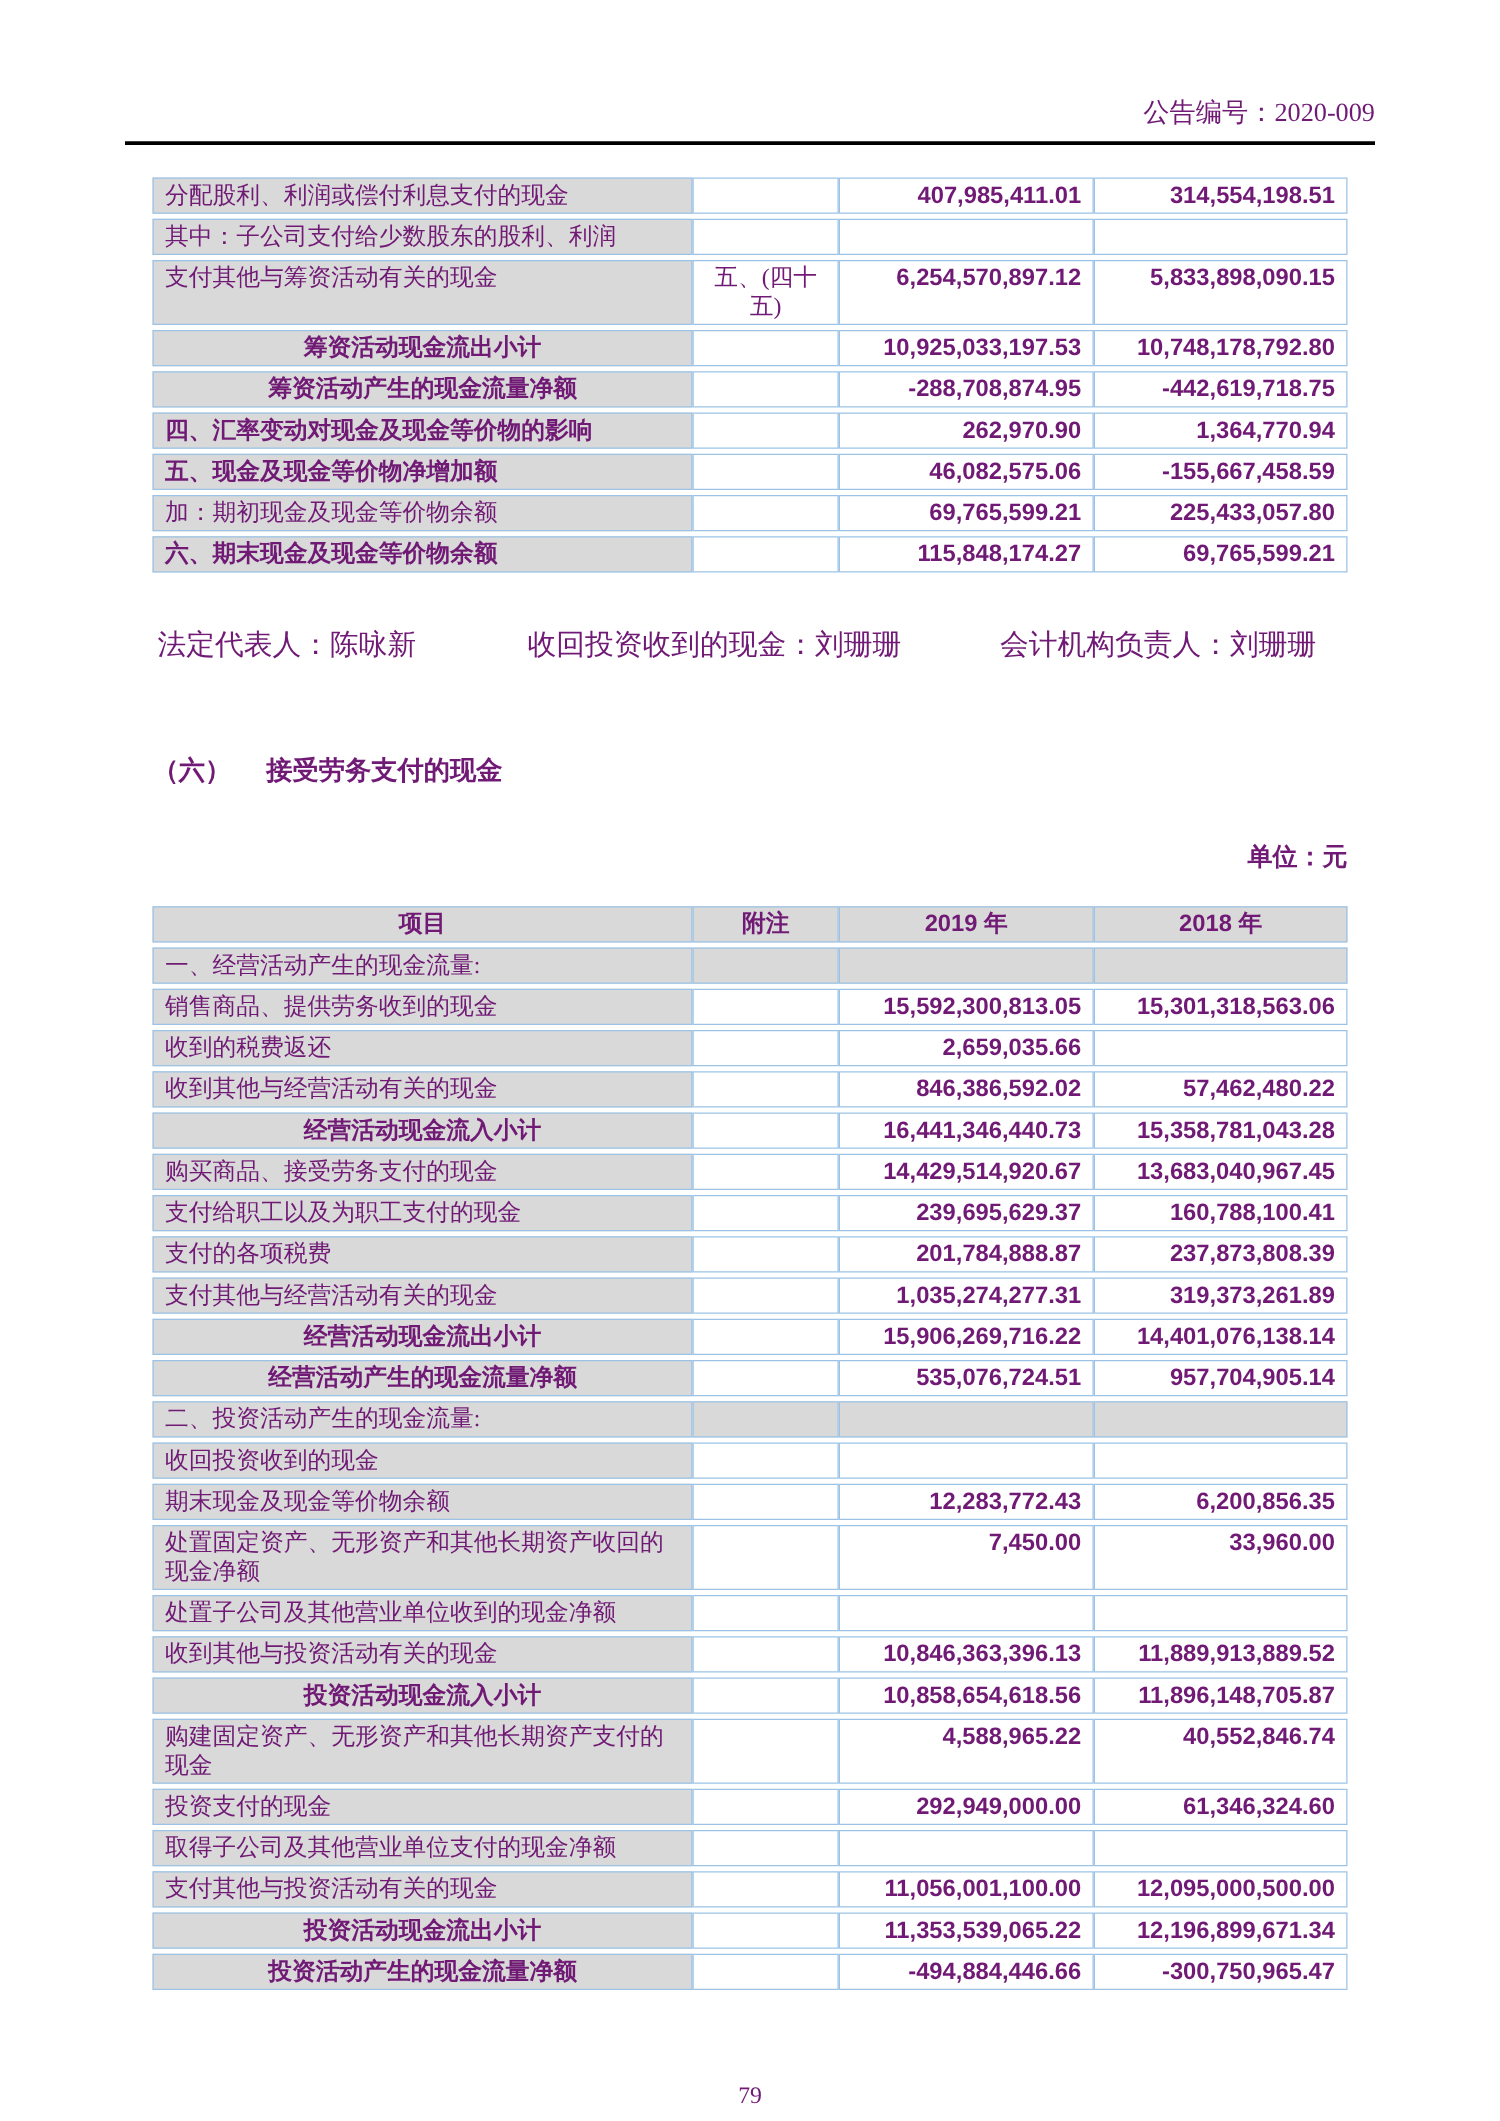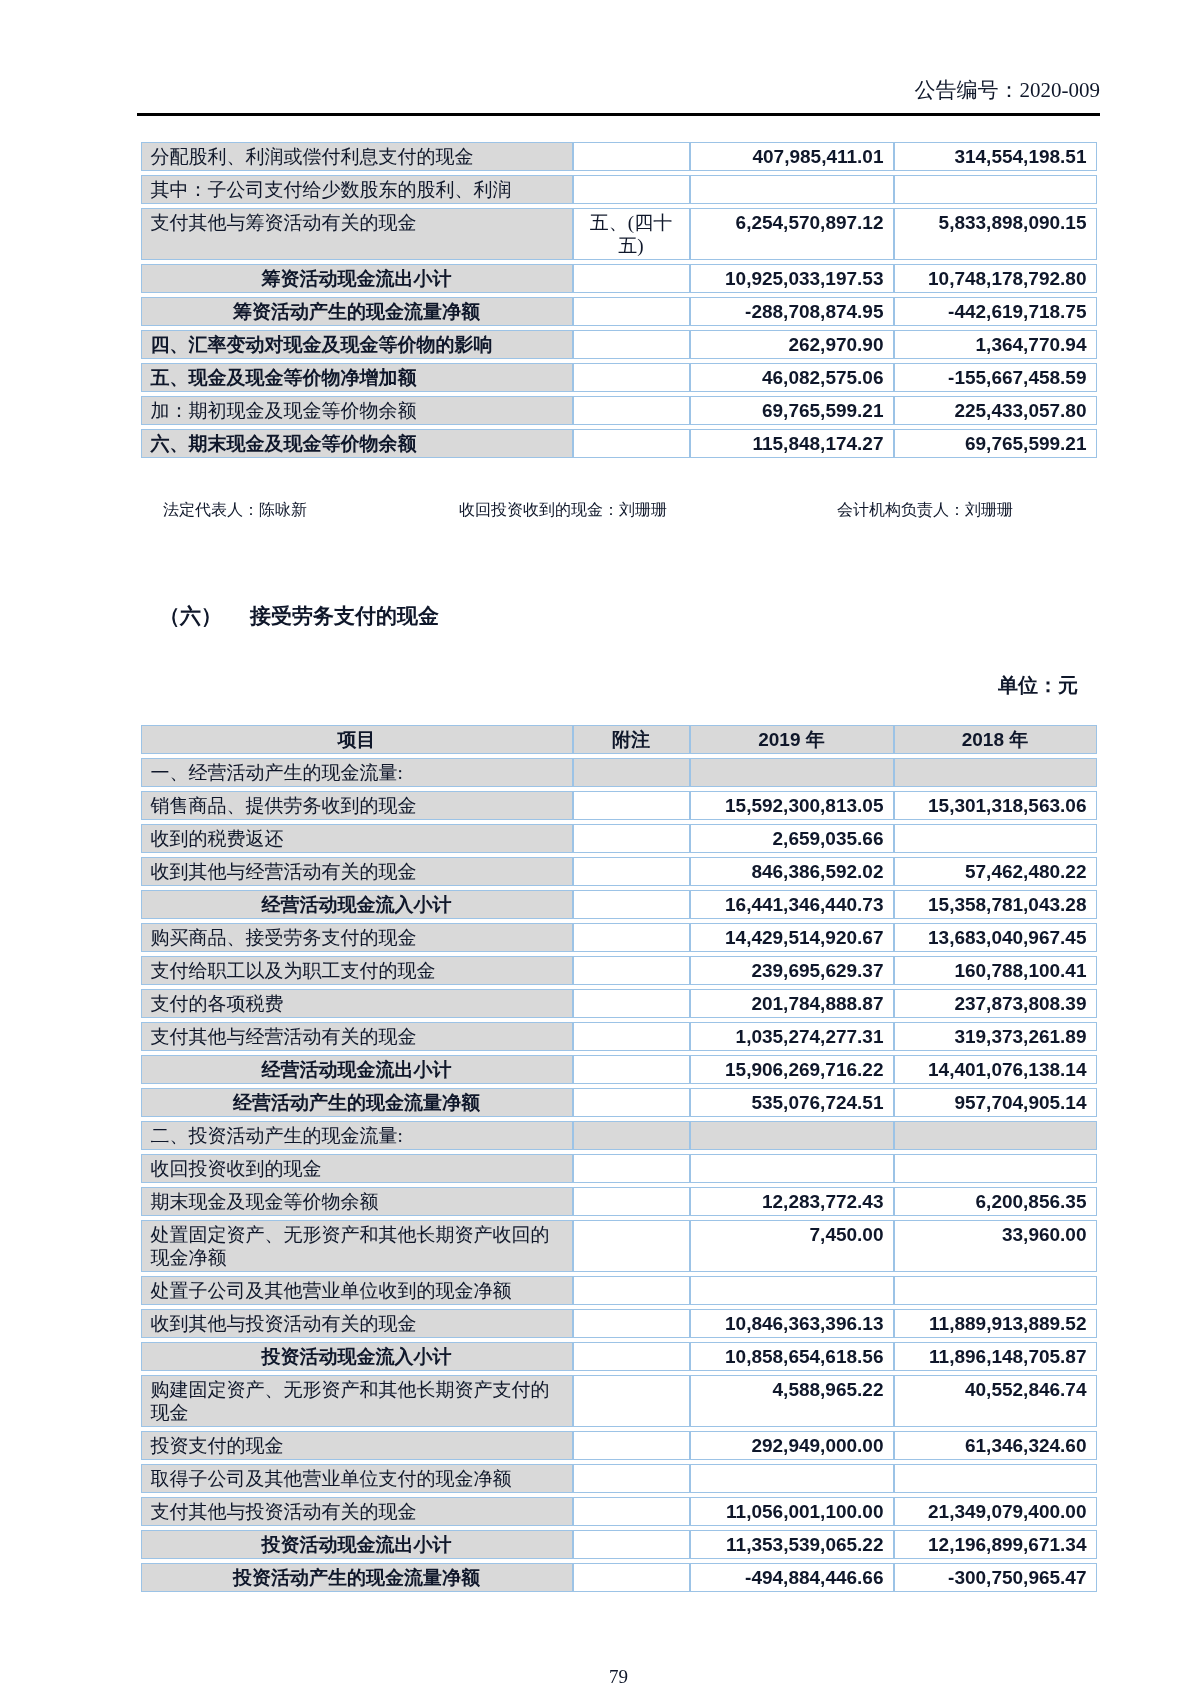--- a/index.html
+++ b/index.html
@@ -1,25 +1,24 @@
 <!DOCTYPE html>
 <html><head>
 <meta charset="utf-8">
 <style>
   html,body{margin:0;padding:0;background:#ffffff;}
   .page{
     position:relative;
     width:1200px;height:1697px;
     background:#ffffff;
     font-family:"Liberation Serif","DejaVu Serif",serif;
-    color:#0f172a;
+    color:#701a75;
     overflow:hidden;
     box-sizing:border-box;
     padding-top:78px;
-    padding-left:37px;
   }
   .notice{
     margin:0 100px;
     text-align:right;
     font-size:21px;
     line-height:24px;
   }
   .rule{
     margin:11px 100px 0 100px;
     border-bottom:3px solid #000000;
@@ -52,21 +51,21 @@
   .r-header td{background:#d9d9d9;font-weight:bold;text-align:center;}
   .r-header .c2,.r-header .c3{text-align:center;font-size:19px;}
   .r-bold-center .c0{font-weight:bold;text-align:center;}
   .r-bold-left .c0{font-weight:bold;}
   .r-section td{background:#d9d9d9;}
   .r-section .c0{font-weight:normal;}
   .sign-row{
     position:relative;
     height:28px;
     margin:38px 122px 0 122px;
-    font-size:16px;
+    font-size:23px;
   }
   .sign-row span{position:absolute;top:0;white-space:nowrap;}
   .sign-legal{left:4px;}
   .sign-chief{left:300px;}
   .sign-dept{left:678px;}
   .section-title{
     margin:74px 122px 0 122px;
     font-size:21px;
     font-weight:bold;
   }
@@ -305,21 +304,21 @@
         <tr class="r-normal">
           <td class="c0">取得子公司及其他营业单位支付的现金净额</td>
           <td class="c1"></td>
           <td class="c2"></td>
           <td class="c3"></td>
         </tr>
         <tr class="r-normal">
           <td class="c0">支付其他与投资活动有关的现金</td>
           <td class="c1"></td>
           <td class="c2">11,056,001,100.00</td>
-          <td class="c3">21,349,079,400.00</td>
+          <td class="c3">12,095,000,500.00</td>
         </tr>
         <tr class="r-bold-center">
           <td class="c0">投资活动现金流出小计</td>
           <td class="c1"></td>
           <td class="c2">11,353,539,065.22</td>
           <td class="c3">12,196,899,671.34</td>
         </tr>
         <tr class="r-bold-center">
           <td class="c0">投资活动产生的现金流量净额</td>
           <td class="c1"></td>

